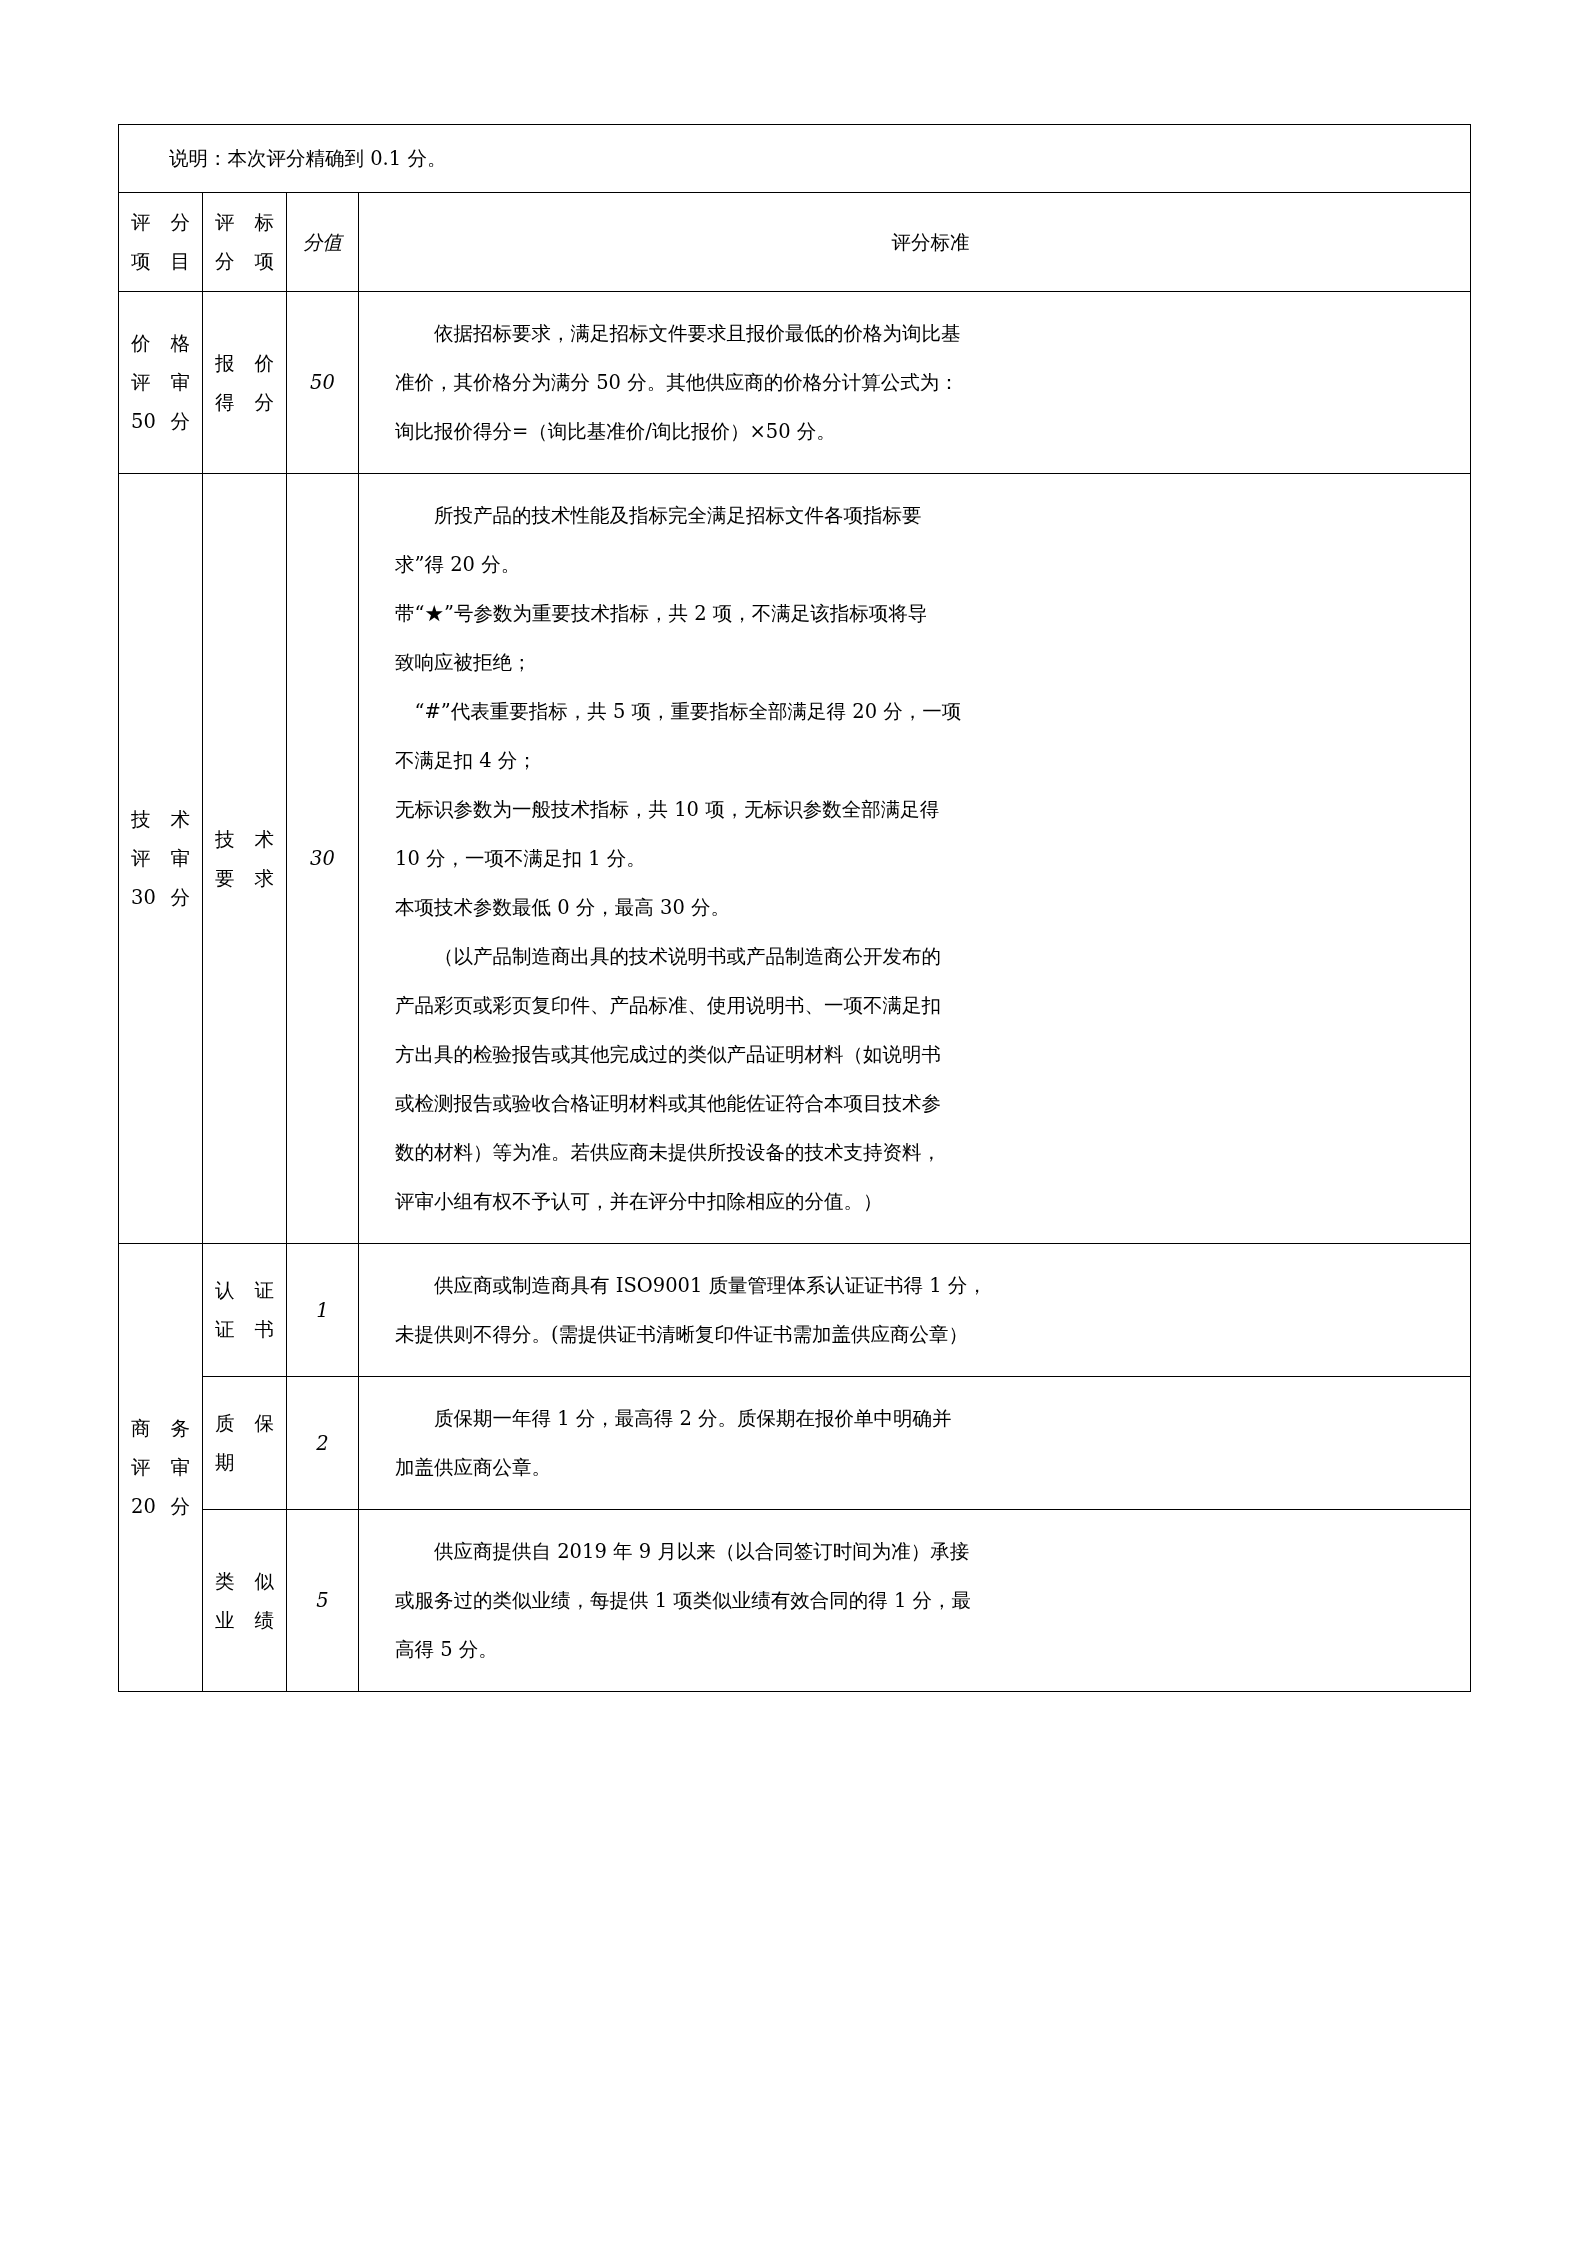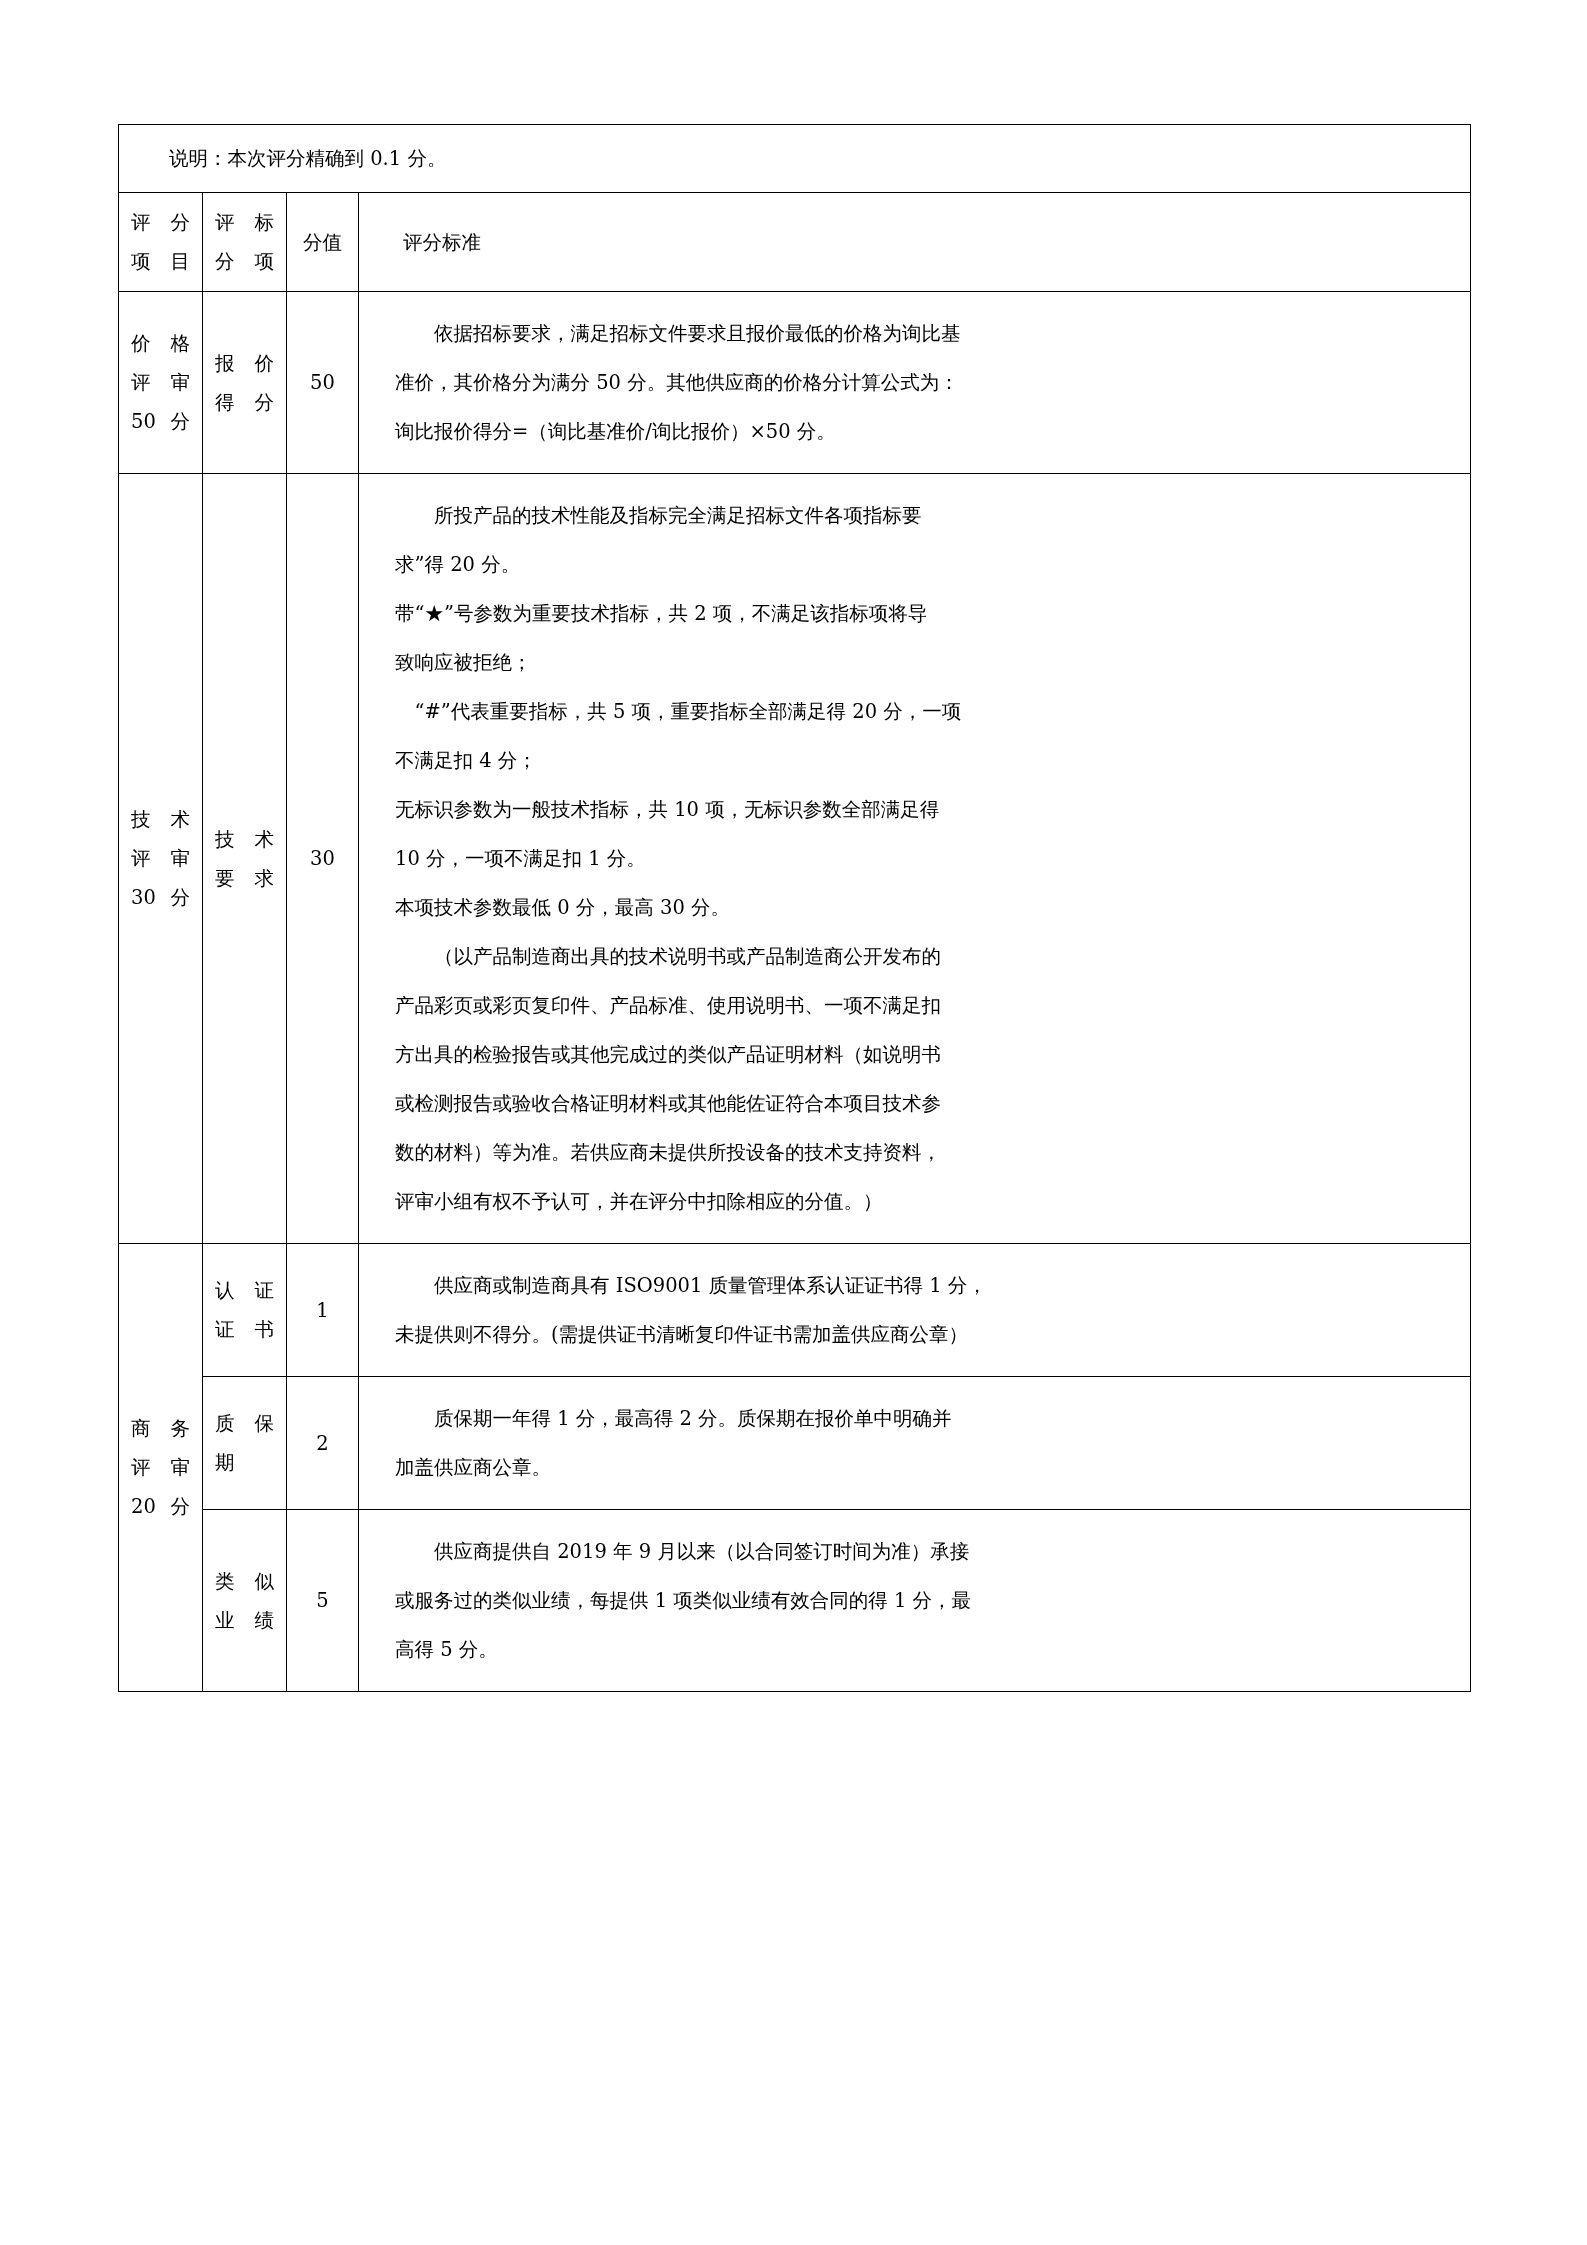--- a/index.html
+++ b/index.html
@@ -40,20 +40,21 @@
     padding: 14px 12px 14px 50px !important;
     font-size: 19.5px;
     line-height: 1.6;
   }
   .col-item { width: 84px; }
   .col-sub  { width: 84px; }
   .col-score{ width: 72px; }
   .col-std  { width: 1112px; }
   .center {
     text-align: center;
+    font-style: italic;
   }
   .std-cell {
     padding: 12px 24px 12px 26px !important;
     line-height: 2.0;
     text-align: justify;
   }
   .std-cell p {
     margin: 10px;
   }
   .std-cell p.indent {
@@ -61,21 +62,21 @@
   }
   .head-cell {
     text-align: justify;
     text-align-last: justify;
     padding-left: 8px;
     padding-right: 8px;
     line-height: 1.9;
     margin-left: 12px;
   }
   .head-std {
-    text-align: left;
+    text-align: center;
     padding-left: 44px !important;
   }
   .footer {
     position: absolute;
     left: 0;
     top: 1940px;
     width: 1587px;
     text-align: center;
     font-size: 22px;
     letter-spacing: 0.5px;

